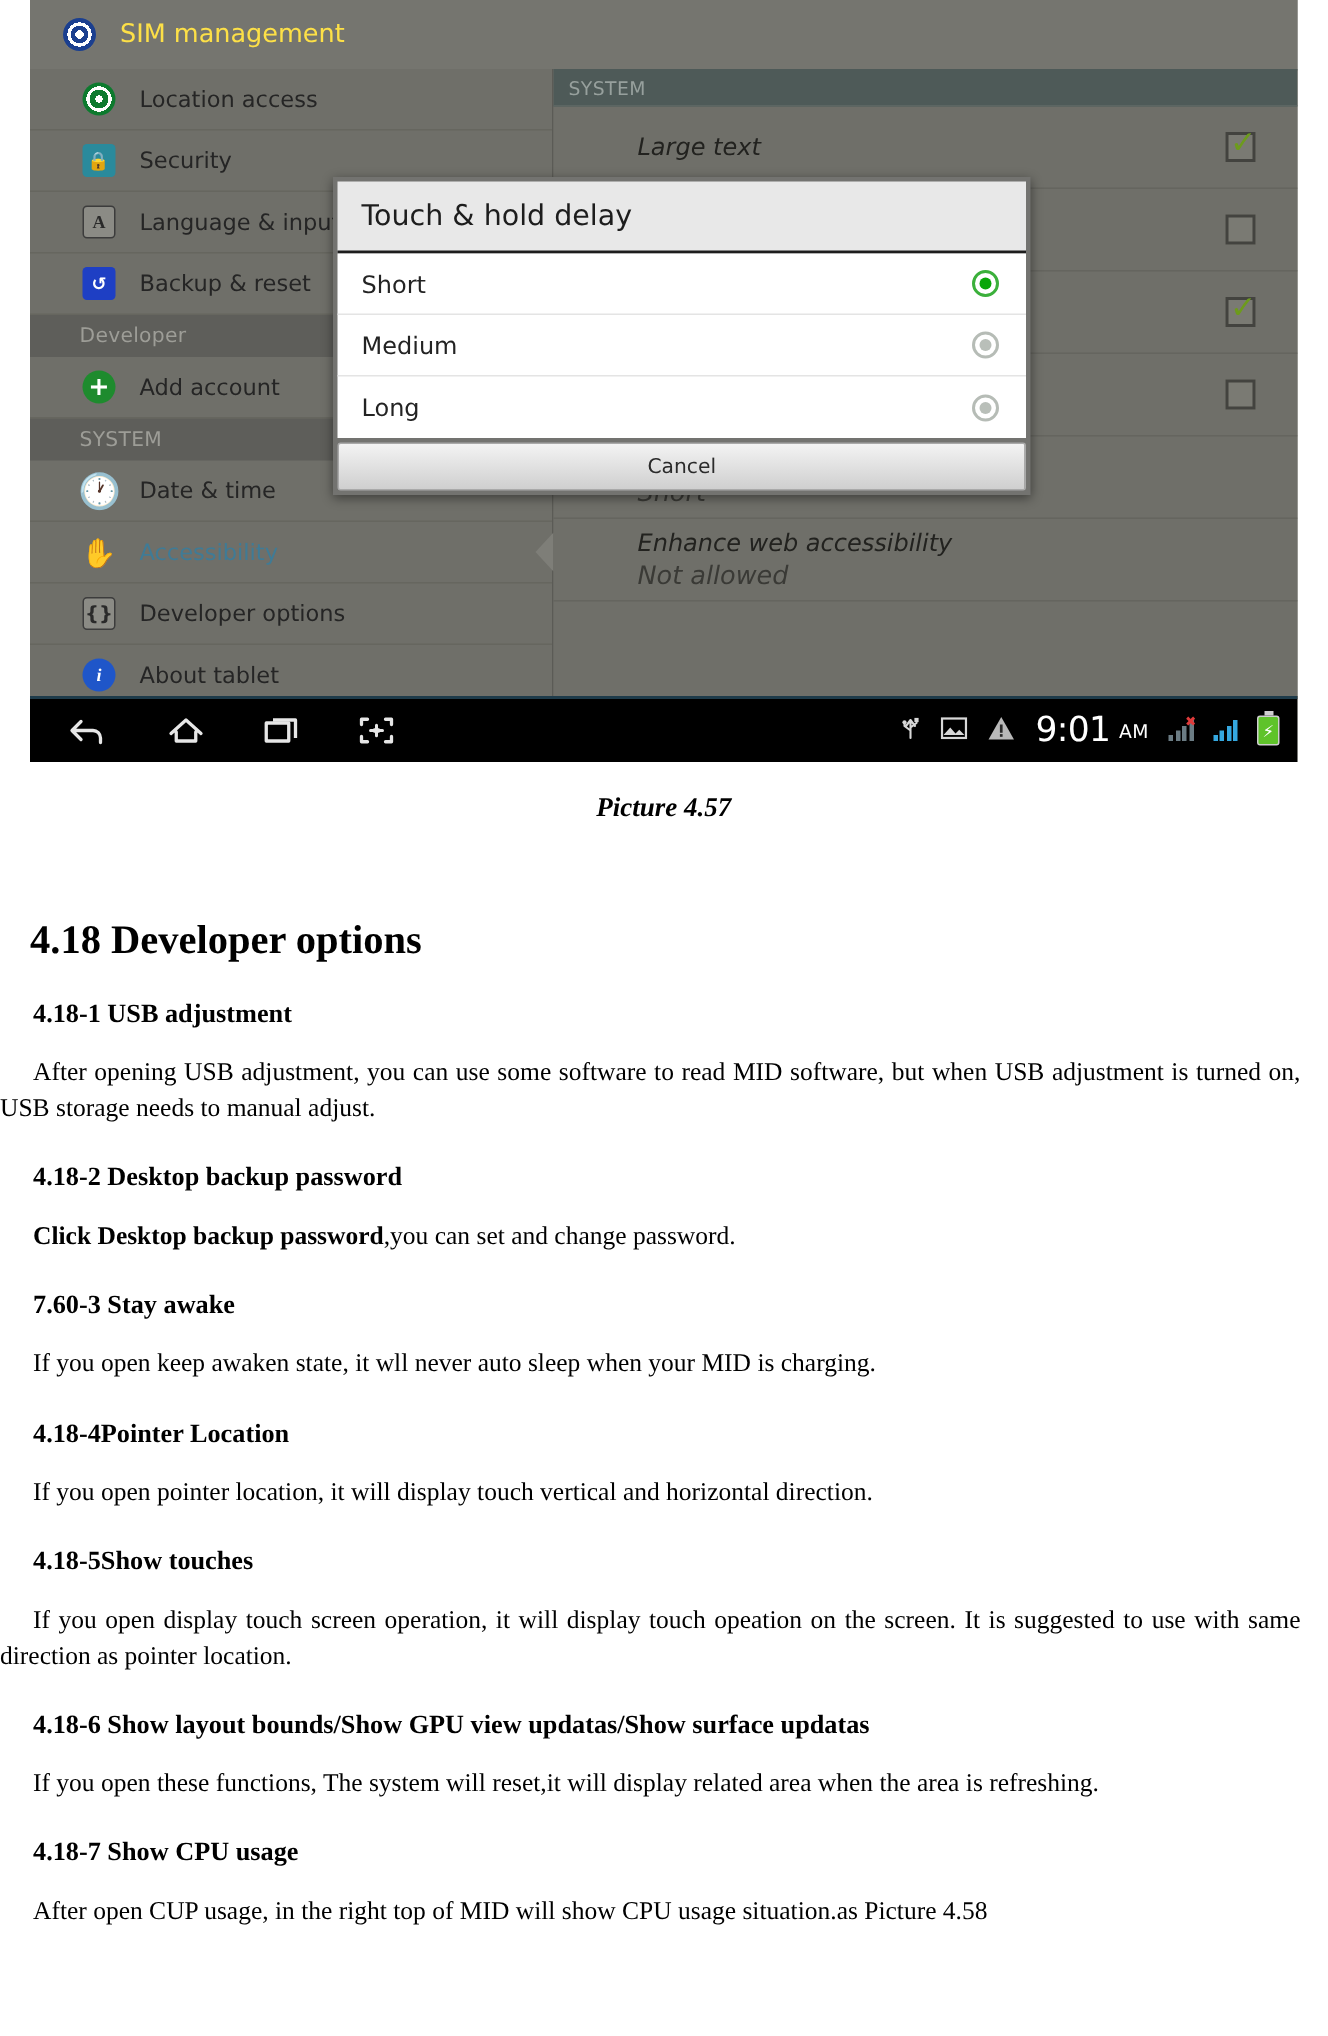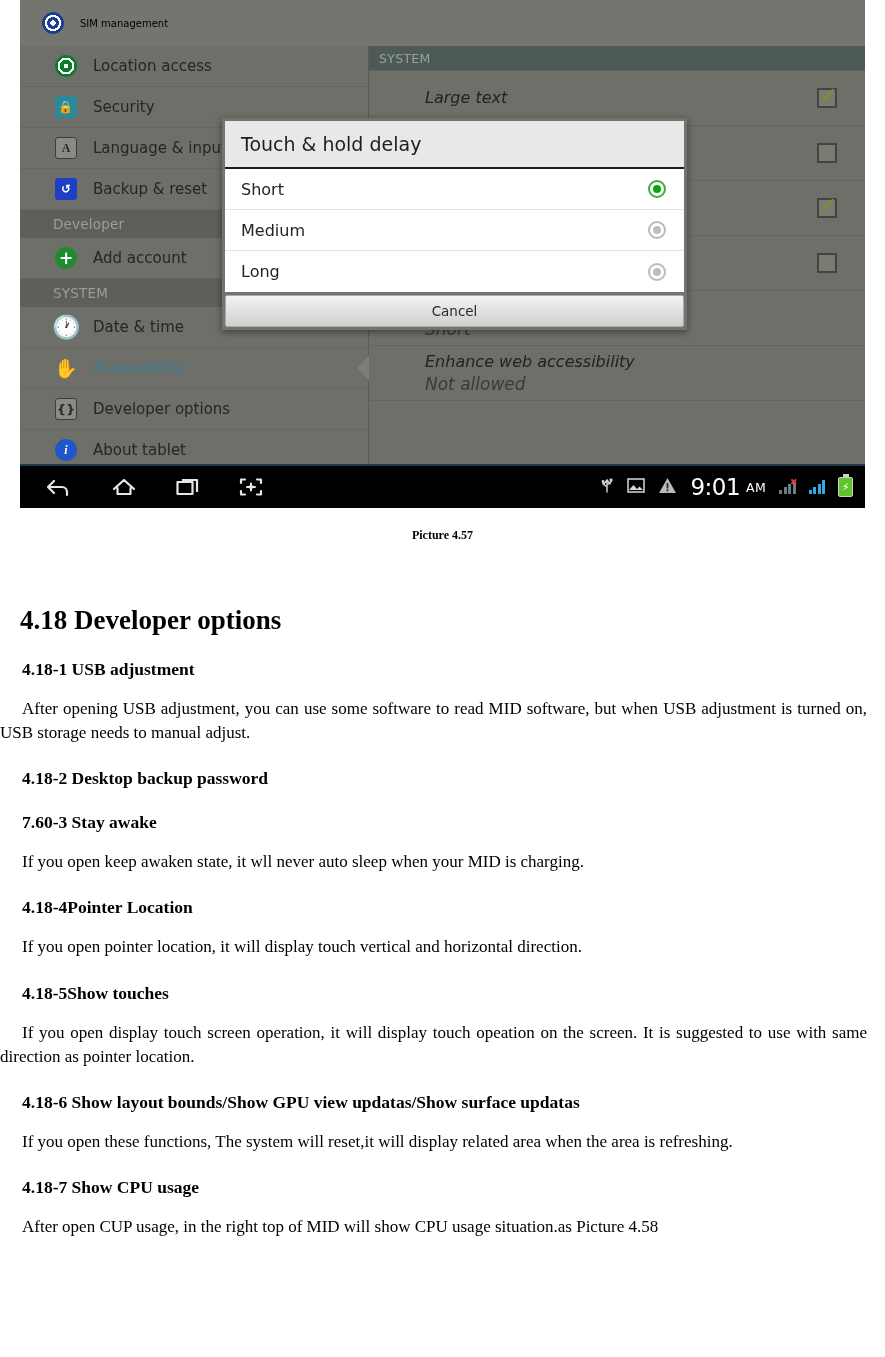--- a/index.html
+++ b/index.html
@@ -41,22 +41,22 @@
     width: 845px;
     height: 46px;
     background: #75756f;
     border-bottom: 1px solid #5e5e59;
     display: flex;
     align-items: center;
   }
   .top-row .ic { margin-left: 22px; }
   .top-row .lbl {
     margin-left: 16px;
-    font-size: 10px;
-    color: #000000;
+    font-size: 17px;
+    color: #fde047;
   }
 
   
   .sidebar {
     position: absolute;
     left: 0;
     top: 46px;
     width: 348px;
     bottom: 42px;
     background: #6f6f69;
@@ -310,22 +310,23 @@
     position: absolute;
     left: 0;
     top: 508px;
     width: 885px;
     font-family: "Liberation Serif", serif;
     color: #000000;
   }
   .caption {
     text-align: center;
     font-weight: bold;
-    font-size: 12px;
+    font-size: 18px;
     margin-top: 20px;
+    font-style: italic;
   }
   .h2 {
     font-size: 27px;
     font-weight: bold;
     margin: 62px 0 4px 20px;
   }
   .h3 {
     font-size: 17.5px;
     font-weight: bold;
     margin: 23px 0 0 22px;
@@ -573,20 +574,21 @@
 <div class="doc">
 
   <div class="caption">Picture 4.57</div>
 
   <div class="h2">4.18 Developer options</div>
 
   <div class="h3">4.18-1 USB adjustment</div>
   <div class="p">After opening USB adjustment, you can use some software to read MID software, but when USB adjustment is turned on, USB storage needs to manual adjust.</div>
 
   <div class="h3">4.18-2 Desktop backup password</div>
+  <div class="p noindent"><b>Click Desktop backup password</b><span>,you can set and change password.</span></div>
 
   <div class="h3">7.60-3 Stay awake</div>
   <div class="p noindent">If you open keep awaken state, it wll never auto sleep when your MID is charging.</div>
 
   <div class="h3">4.18-4Pointer Location</div>
   <div class="p noindent">If you open pointer location, it will display touch vertical and horizontal direction.</div>
 
   <div class="h3">4.18-5Show touches</div>
   <div class="p">If you open display touch screen operation, it will display touch opeation on the screen. It is suggested to use with same direction as pointer location.</div>
 

